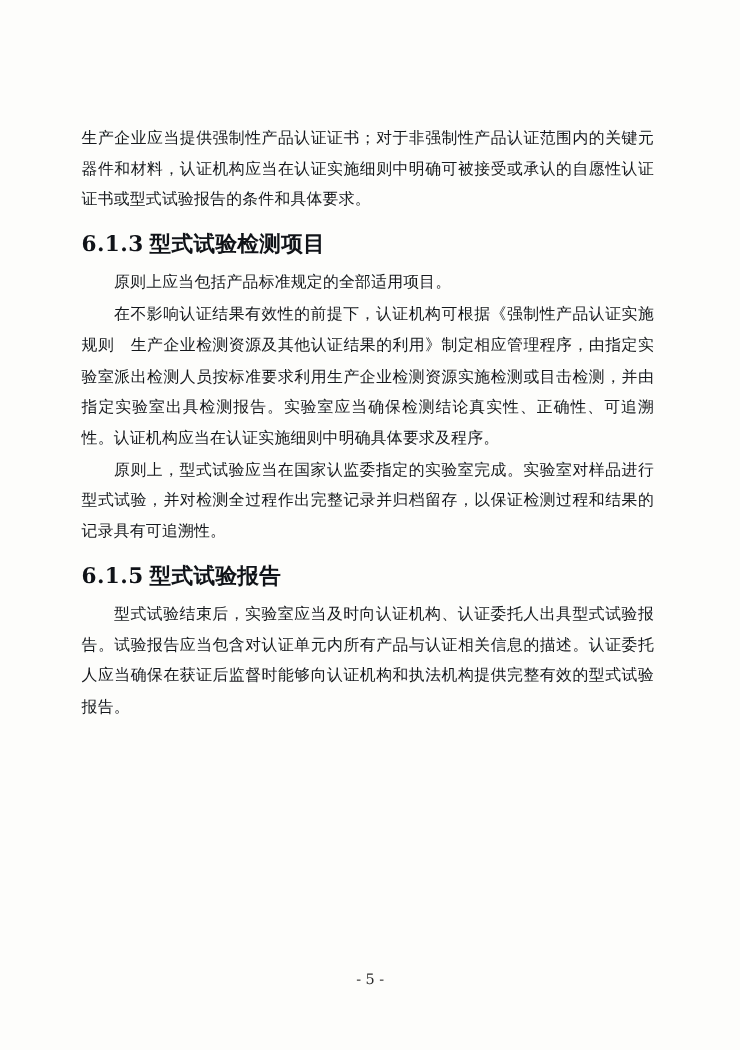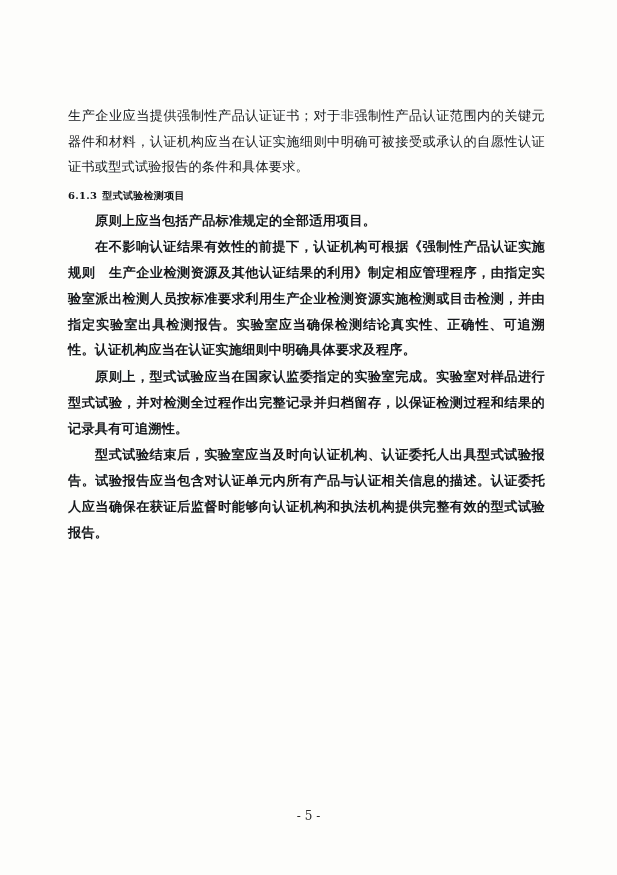--- a/index.html
+++ b/index.html
@@ -29,26 +29,25 @@
     text-justify: inter-ideograph;
     letter-spacing: 0.2px;
   }
   .para {
     margin: 0 0 1px 0;
     text-indent: 0;
     color: #15181c;
   }
   .para.indent {
     text-indent: 2.05em;
-    font-weight: bold;
   }
   .heading {
     margin: 6px 0 2px 0;
     font-weight: 700;
-    font-size: 10px;
+    font-size: 18px;
     line-height: 1.95;
     color: #101318;
     letter-spacing: 0.3px;
   }
   .heading .num {
     font-family: "DejaVu Serif", serif;
     font-weight: 700;
     margin-right: 5px;
   }
   .footer {
@@ -65,16 +64,17 @@
 </head>
 <body>
 
 <div class="page">
   <div class="doc-body" id="doc-body">
       <p class="para">生产企业应当提供强制性产品认证证书；对于非强制性产品认证范围内的关键元器件和材料，认证机构应当在认证实施细则中明确可被接受或承认的自愿性认证证书或型式试验报告的条件和具体要求。</p>
       <div class="heading"><span class="num">6.1.3</span><span>型式试验检测项目</span></div>
       <p class="para indent">原则上应当包括产品标准规定的全部适用项目。</p>
       <p class="para indent">在不影响认证结果有效性的前提下，认证机构可根据《强制性产品认证实施规则　生产企业检测资源及其他认证结果的利用》制定相应管理程序，由指定实验室派出检测人员按标准要求利用生产企业检测资源实施检测或目击检测，并由指定实验室出具检测报告。实验室应当确保检测结论真实性、正确性、可追溯性。认证机构应当在认证实施细则中明确具体要求及程序。</p>
       <p class="para indent">原则上，型式试验应当在国家认监委指定的实验室完成。实验室对样品进行型式试验，并对检测全过程作出完整记录并归档留存，以保证检测过程和结果的记录具有可追溯性。</p>
+      <div class="heading"><span class="num">6.1.5</span><span>型式试验报告</span></div>
       <p class="para indent">型式试验结束后，实验室应当及时向认证机构、认证委托人出具型式试验报告。试验报告应当包含对认证单元内所有产品与认证相关信息的描述。认证委托人应当确保在获证后监督时能够向认证机构和执法机构提供完整有效的型式试验报告。</p>
     </div>
   <div class="footer">- 5 -</div>
 </div>
 
 </body></html>

